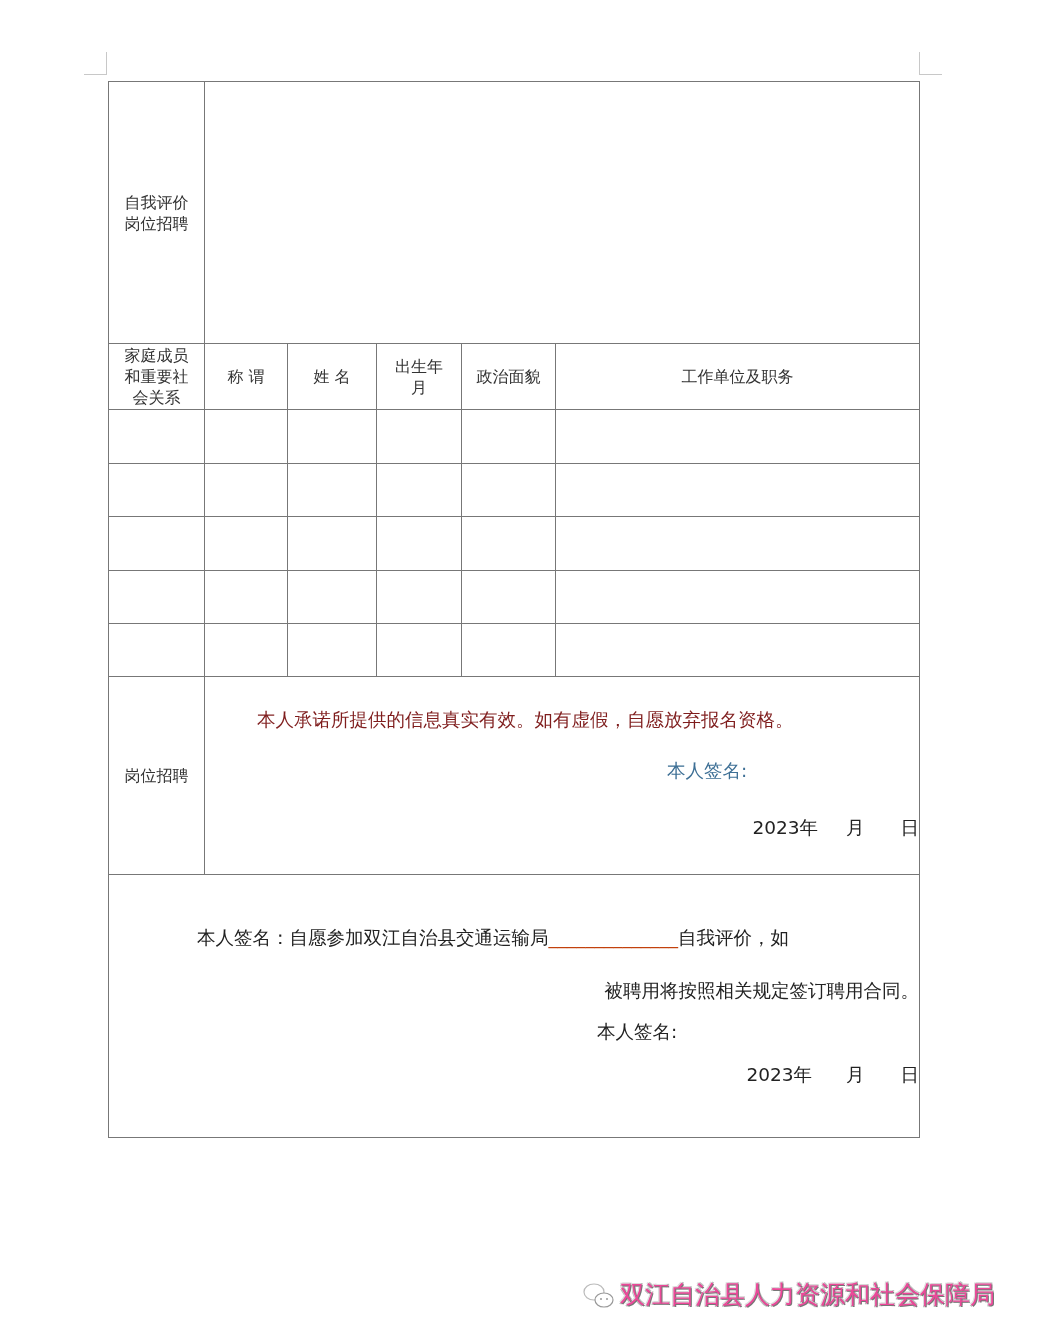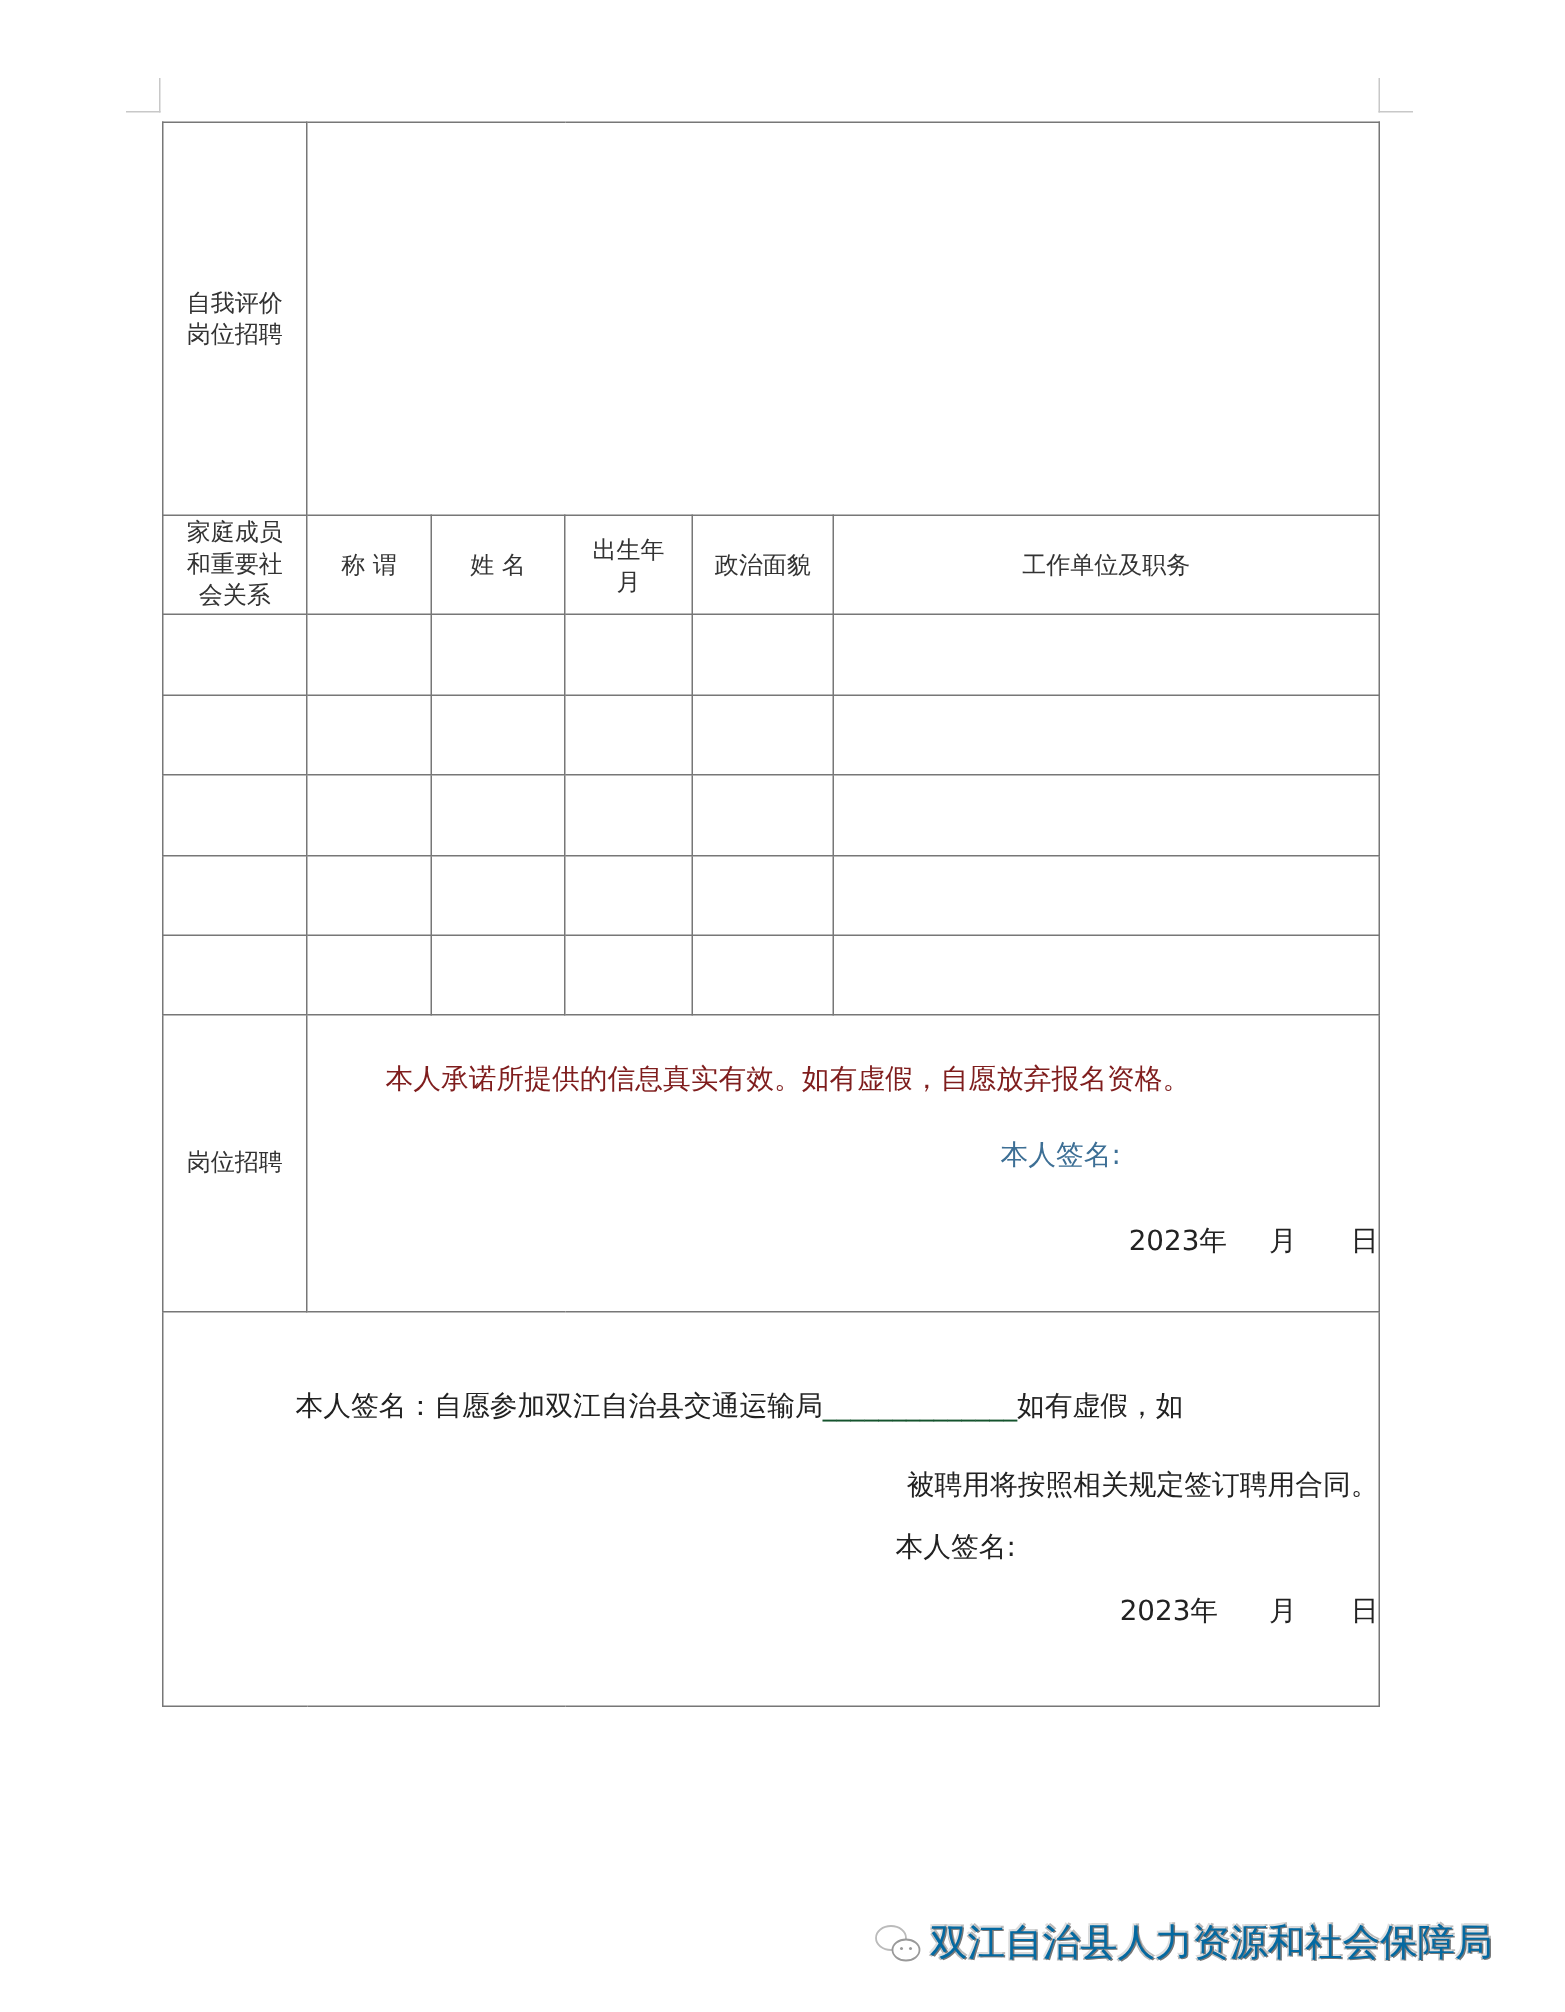--- a/index.html
+++ b/index.html
@@ -9,21 +9,21 @@
   .corner-tl { left:84px; top:52px; border-width:0 1px 1px 0; }
   .corner-tr { left:919px; top:52px; border-width:0 0 1px 1px; }
   table.form { position:absolute; left:108px; top:81px; width:811px; border-collapse:collapse; table-layout:fixed; }
   table.form td { border:1.6px solid #777; padding:0; text-align:center; vertical-align:middle; font-size:16px; line-height:21px; color:#333; }
   .lbl { font-size:16px;font-family:Liberation Serif, serif; }
   .empty { }
   .promise-text { text-align:left; padding-left:50px; font-size:18.5px; color:#7f1d1d; }
   .sig-blue { color:#3d6f95; font-size:18.5px; }
   .date { font-size:18.5px; color:#222; white-space:pre;text-align:right; }
   .p2 { font-size:18.5px; color:#222; text-align:left; }
-  .watermark { position:absolute; left:584px; top:1278px; font-size:25px; color:#0369a1;
+  .watermark { position:absolute; left:584px; top:1278px; font-size:25px; color:#ec4899;
                text-shadow: 1px 1px 0 #777, -1px -1px 0 #ddd, 1px -1px 0 #bbb, -1px 1px 0 #bbb; letter-spacing:0px; }
   .wm-icon { position:absolute; left:582px; top:1281px; width:34px; height:30px; }
 </style>
 </head>
 <body>
 
 <div class="corner corner-tl"></div>
 <div class="corner corner-tr"></div>
 
 <table class="form">
@@ -106,21 +106,21 @@
     <td class="lbl">岗位招聘</td>
     <td colspan="5" style="text-align:left; vertical-align:top; position:relative;">
       <div class="promise-text" style="margin-top:32px; padding-left:52px;">本人承诺所提供的信息真实有效。如有虚假，自愿放弃报名资格。</div>
       <div class="sig-blue" style="margin-top:30px; padding-left:462px;">本人签名:</div>
       <div class="date" style="margin-top:36px; padding-left:514px;"><span>2023年</span><span style="display:inline-block;width:28px"></span><span>月</span><span style="display:inline-block;width:36px"></span><span>日</span></div>
     </td>
   </tr>
 
   <tr style="height:263px">
     <td colspan="6" style="text-align:left; vertical-align:top;">
-      <div class="p2" style="margin-top:52px; padding-left:88px; white-space:nowrap;"><span>本人签名：自愿参加双江自治县交通运输局</span><span style="color:#14532d;">______________</span><span>如有虚假，如</span></div>
+      <div class="p2" style="margin-top:52px; padding-left:88px; white-space:nowrap;"><span>本人签名：自愿参加双江自治县交通运输局</span><span style="color:#c2410c;">______________</span><span>自我评价，如</span></div>
       <div class="p2" style="margin-top:32px; padding-left:4px;text-align:right;">被聘用将按照相关规定签订聘用合同。</div>
       <div class="p2" style="margin-top:20px; padding-left:488px;">本人签名:</div>
       <div class="date" style="margin-top:22px; padding-left:574px;"><span>2023年</span><span style="display:inline-block;width:34px"></span><span>月</span><span style="display:inline-block;width:36px"></span><span>日</span></div>
     </td>
   </tr>
 </tbody>
   </table>
 
 <svg class="wm-icon" viewBox="0 0 34 30">
   <ellipse cx="12" cy="11" rx="10" ry="8" fill="none" stroke="#bbb" stroke-width="1.2"></ellipse>

